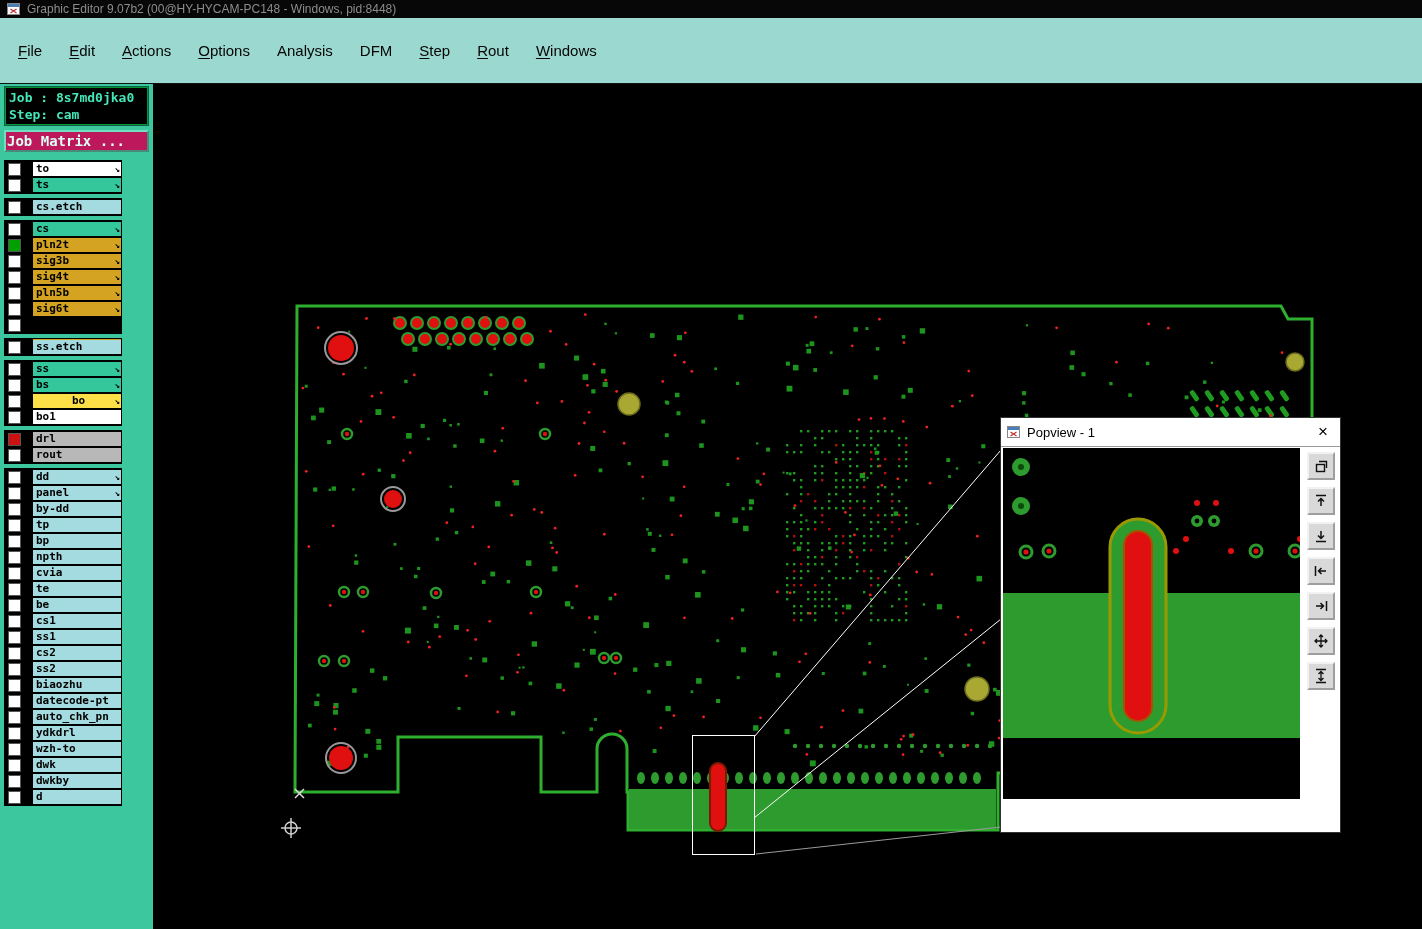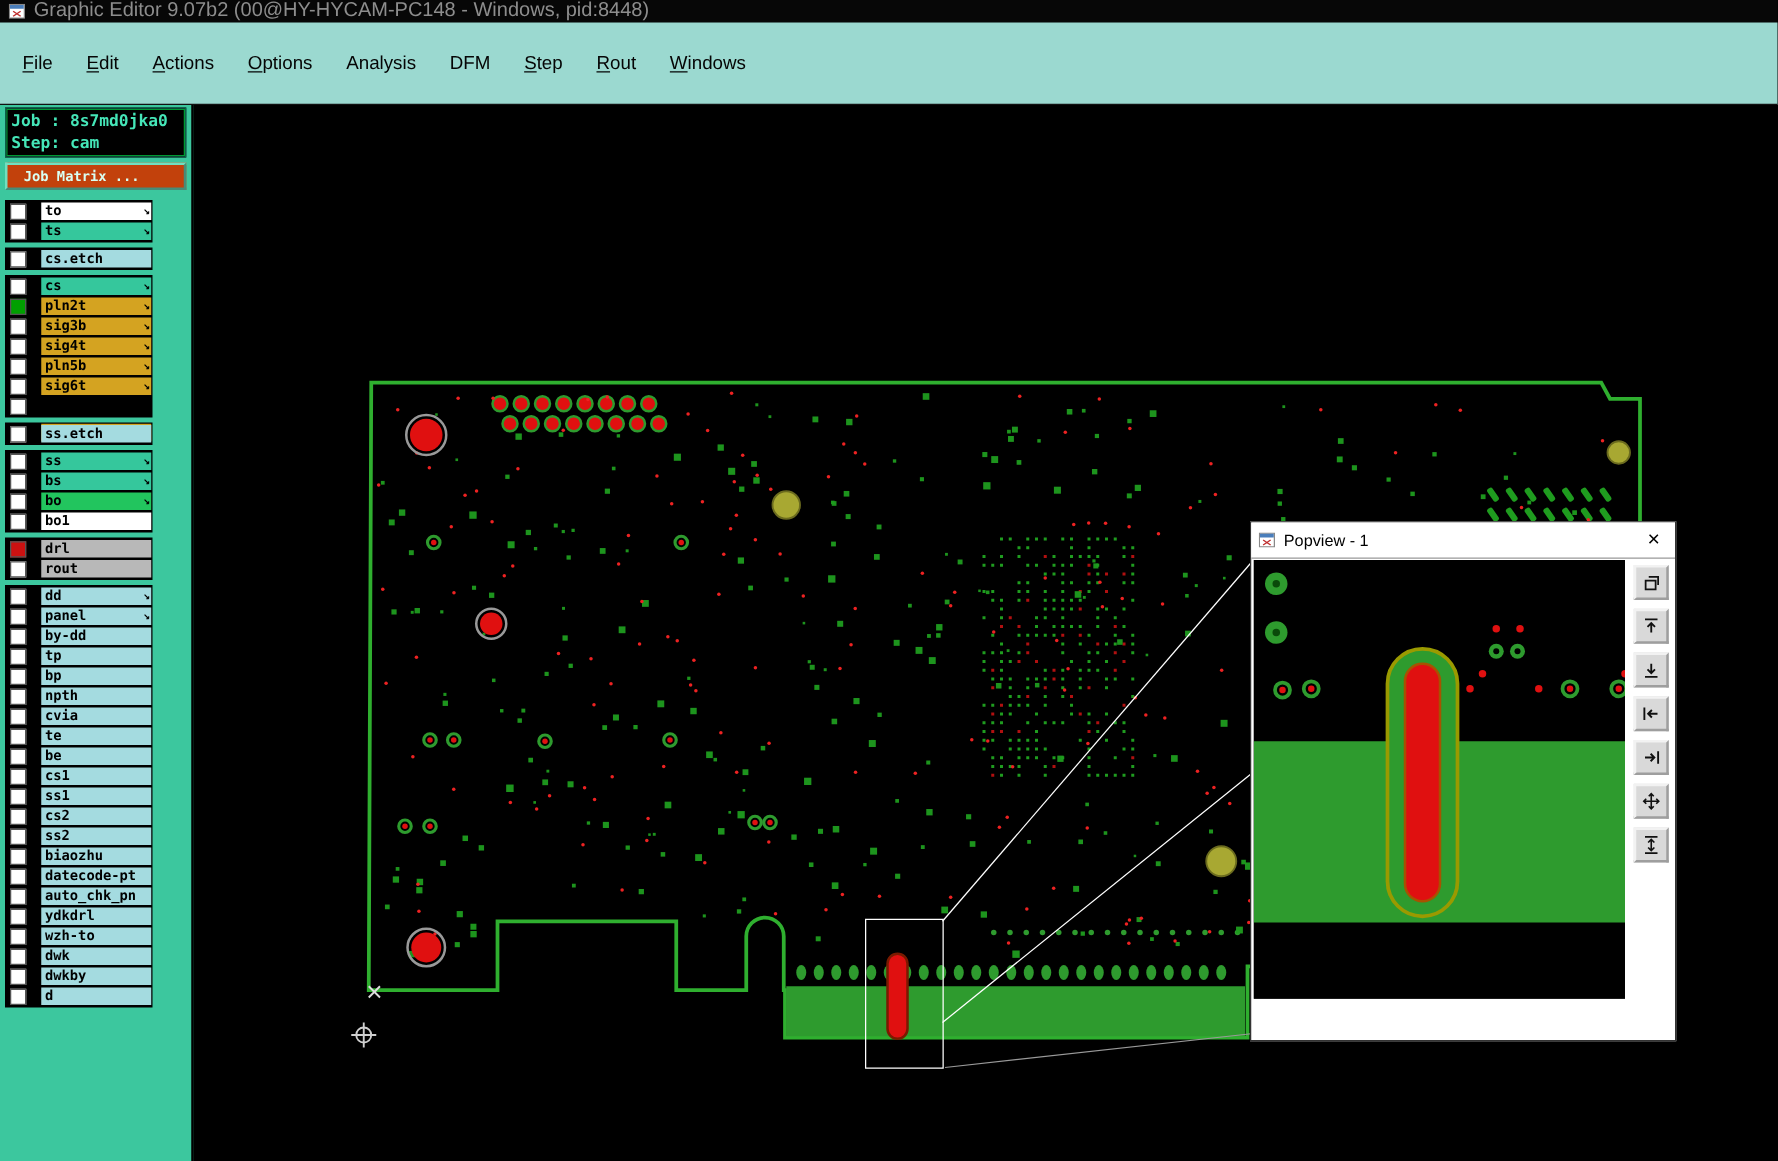--- a/index.html
+++ b/index.html
@@ -1,38 +1,38 @@
 <!DOCTYPE html>
 <html><head>
 <meta charset="utf-8">
 <style>
   html,body{margin:0;padding:0;}
   body{width:1422px;height:929px;background:#000;position:relative;overflow:hidden;
        font-family:"Liberation Sans","DejaVu Sans",sans-serif;}
   
   .titlebar{position:absolute;left:0;top:0;width:100%;height:18px;background:#070707;
             display:flex;align-items:center;gap:7px;padding-left:7px;box-sizing:border-box;}
-  .titlebar .wtitle{color:#8d8d8d;font-size:16px;white-space:nowrap;}
+  .titlebar .wtitle{color:#8d8d8d;font-size:12px;white-space:nowrap;}
   .appicon{width:13px;height:12px;display:inline-block;line-height:0;}
   
   .menubar{position:absolute;left:0;top:18px;width:100%;height:66px;background:#9bd9d0;
            display:flex;align-items:center;gap:27px;padding-left:18px;box-sizing:border-box;
            border-bottom:1px solid #111;}
   .menu-item{font-size:15px;color:#050505;cursor:default;}
   .mn{text-decoration:underline;text-underline-offset:2px;}
   
   .sidebar{position:absolute;left:0;top:84px;bottom:0;width:153px;background:#3cc79e;
            border-right:2px solid #000;box-sizing:content-box;padding-top:2px;}
   .jobbox{margin:0 2px 0 4px;width:145px;background:#000;color:#45e6b8;
           font-family:"DejaVu Sans Mono",monospace;font-weight:bold;font-size:13px;
           border:1px solid #0e5e49;box-shadow:inset 0 0 0 1px #093;padding:2px 4px;box-sizing:border-box;}
   .jobbox div{line-height:17px;white-space:pre;}
-  .jobmatrix{display:block;margin:4px 2px 0 4px;width:145px;height:22px;background:#c2410c;
-             color:#d9fff3;font-family:"DejaVu Sans Mono",monospace;font-weight:bold;font-size:11px;
-             text-align:left;padding:0 13px;border:2px outset #70e0c0;cursor:pointer;box-sizing:border-box;}
+  .jobmatrix{display:block;margin:4px 2px 0 4px;width:145px;height:22px;background:#be185d;
+             color:#d9fff3;font-family:"DejaVu Sans Mono",monospace;font-weight:bold;font-size:14px;
+             text-align:left;padding:0 1px;border:2px outset #70e0c0;cursor:pointer;box-sizing:border-box;}
   .layer-list{margin:8px 0 0 4px;}
   .lgroup{width:118px;background:#000;padding:1px;margin-bottom:4px;box-sizing:border-box;}
   .lrow{height:16px;display:flex;align-items:center;}
   .chk{width:11px;height:11px;background:#fff;border:1px solid #555;margin-left:3px;flex:none;cursor:pointer;}
   .chk-red{background:#cc1111;}
   .chk-green{background:#00a000;}
   .lname{margin-left:12px;width:106px;height:14px;line-height:14px;padding-left:3px;box-sizing:border-box;
          font-family:"DejaVu Sans Mono",monospace;font-weight:bold;font-size:11px;color:#000;
          position:relative;white-space:nowrap;overflow:hidden;cursor:pointer;}
   .larrow{position:absolute;right:1px;top:0;font-size:9px;font-weight:bold;color:#000;line-height:14px;}
@@ -145,21 +145,21 @@
         <div class="lrow">
           <span class="chk"></span>
           <span class="lname" style="background: rgb(53, 199, 156);">ss<span class="larrow">↘</span></span>
         </div>
         <div class="lrow">
           <span class="chk"></span>
           <span class="lname" style="background: rgb(53, 199, 156);">bs<span class="larrow">↘</span></span>
         </div>
         <div class="lrow">
           <span class="chk"></span>
-          <span class="lname" style="background: #22c55e;">bo<span class="larrow">↘</span></span>
+          <span class="lname" style="background: #fde047; text-align: center;">bo<span class="larrow">↘</span></span>
         </div>
         <div class="lrow">
           <span class="chk"></span>
           <span class="lname" style="background: rgb(255, 255, 255);">bo1</span>
         </div>
       </div>
       <div class="lgroup">
         <div class="lrow">
           <span class="chk chk-red"></span>
           <span class="lname" style="background: rgb(184, 184, 184);">drl</span>

